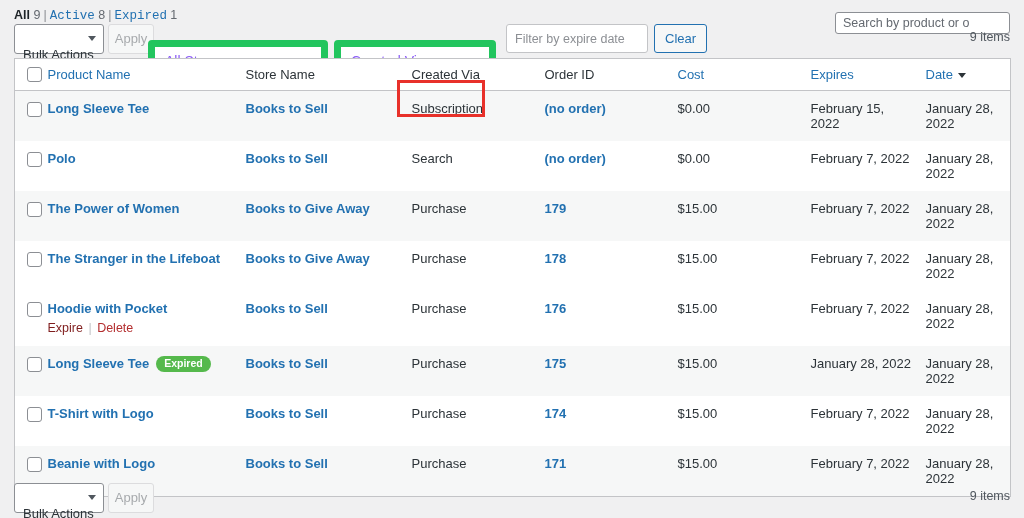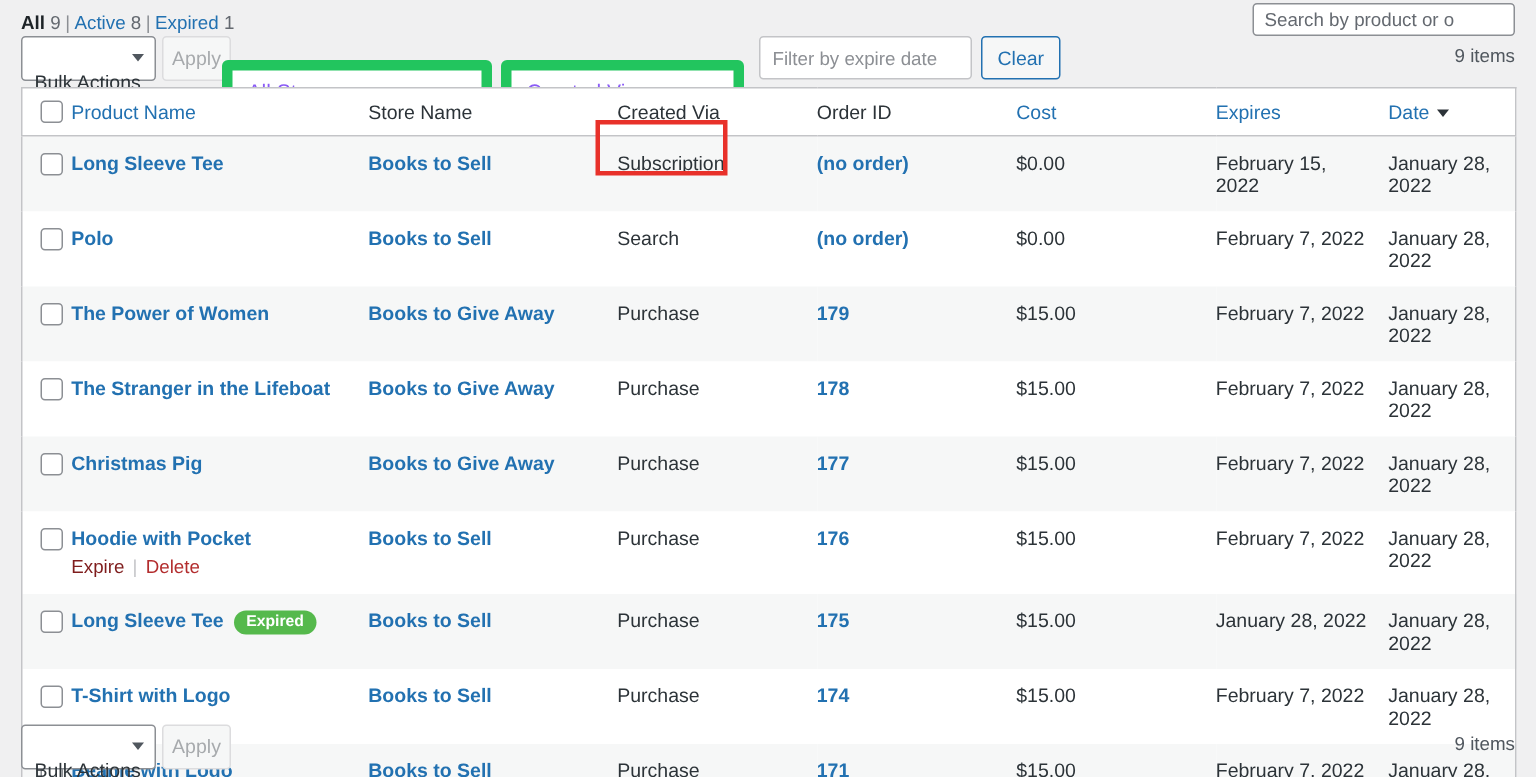--- a/index.html
+++ b/index.html
@@ -15,21 +15,21 @@
   }
 
   .page { position: relative; width: 1024px; height: 518px; }
 
   
   .views {
     position: absolute; left: 14px; top: 7px;
     font-size: 12.5px; line-height: 16px; color: #50575e;
     white-space: nowrap;
   }
-  .views .vlink { color: #2271b1; text-decoration: none; cursor: pointer; }
+  .views .vlink { color: #2271b1; text-decoration: none; cursor: pointer; font-family: Liberation Mono, monospace; }
   .views .vcurrent { color: #1d2327; font-weight: bold; }
   .views .vcount { color: #646970; }
   .views .vsep { color: #8c8f94; padding: 0 3px; }
 
   
   .tablenav-top { position: absolute; left: 0; top: 24px; width: 1024px; height: 32px; }
 
   .btn-select {
     position: absolute; top: 0; height: 30px;
     background: #fff; border: 1px solid #8c8f94; border-radius: 3px;
@@ -84,21 +84,21 @@
     color: #2271b1; font-size: 13px; line-height: 27px; cursor: pointer;
   }
 
   #items-count-top {
     position: absolute; right: 14px; top: 6px;
     font-size: 12.5px; color: #50575e;
   }
 
   
   #search-input {
-    position: absolute; right: 14px; top: 2px;
+    position: absolute; right: 14px; top: 12px;
     width: 175px; height: 22px;
     background: #fff; border: 1px solid #8c8f94; border-radius: 3px;
     font-family: "Liberation Sans", sans-serif; font-size: 12.5px;
     color: #2c3338; padding: 0 7px;
   }
   #search-input::placeholder { color: #646970; opacity: 1; }
 
   
   .wp-list-table {
     position: absolute; left: 14px; top: 58px; width: 996px;
@@ -266,30 +266,20 @@
         <tr>
           <td class="col-cb"><span class="cbx"></span></td>
           <td class="col-name"><span class="name-lnk">The Stranger in the Lifeboat</span></td>
           <td class="col-store"><span class="name-lnk">Books to Give Away</span></td>
           <td class="col-via plain">Purchase</td>
           <td class="col-order"><span class="name-lnk">178</span></td>
           <td class="col-cost plain">$15.00</td>
           <td class="col-exp plain">February 7, 2022</td>
           <td class="col-date plain">January 28, 2022</td>
         </tr>
-        <tr class="alt">
-          <td class="col-cb"><span class="cbx"></span></td>
-          <td class="col-name"><span class="name-lnk">Christmas Pig</span></td>
-          <td class="col-store"><span class="name-lnk">Books to Give Away</span></td>
-          <td class="col-via plain">Purchase</td>
-          <td class="col-order"><span class="name-lnk">177</span></td>
-          <td class="col-cost plain">$15.00</td>
-          <td class="col-exp plain">February 7, 2022</td>
-          <td class="col-date plain">January 28, 2022</td>
-        </tr>
         <tr>
           <td class="col-cb"><span class="cbx"></span></td>
           <td class="col-name"><span class="name-lnk">Hoodie with Pocket</span><div class="row-actions"><span class="ra">Expire</span><span class="ra-sep"> | </span><span class="ra-del">Delete</span></div></td>
           <td class="col-store"><span class="name-lnk">Books to Sell</span></td>
           <td class="col-via plain">Purchase</td>
           <td class="col-order"><span class="name-lnk">176</span></td>
           <td class="col-cost plain">$15.00</td>
           <td class="col-exp plain">February 7, 2022</td>
           <td class="col-date plain">January 28, 2022</td>
         </tr>

